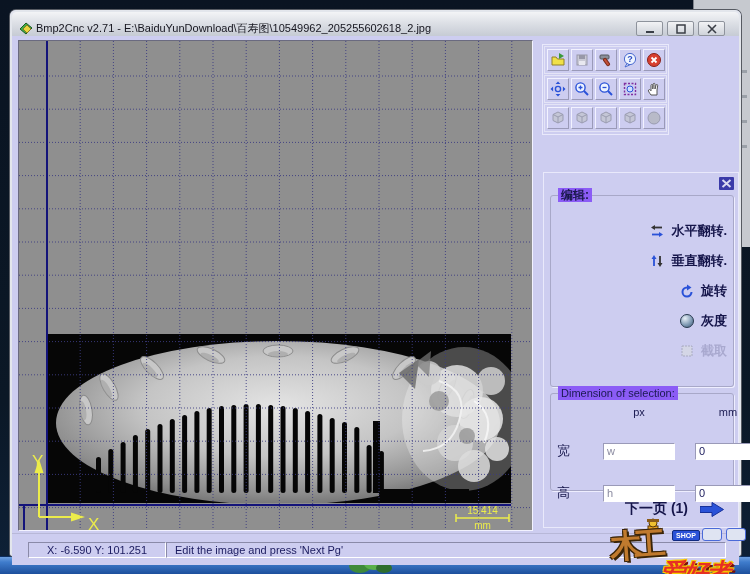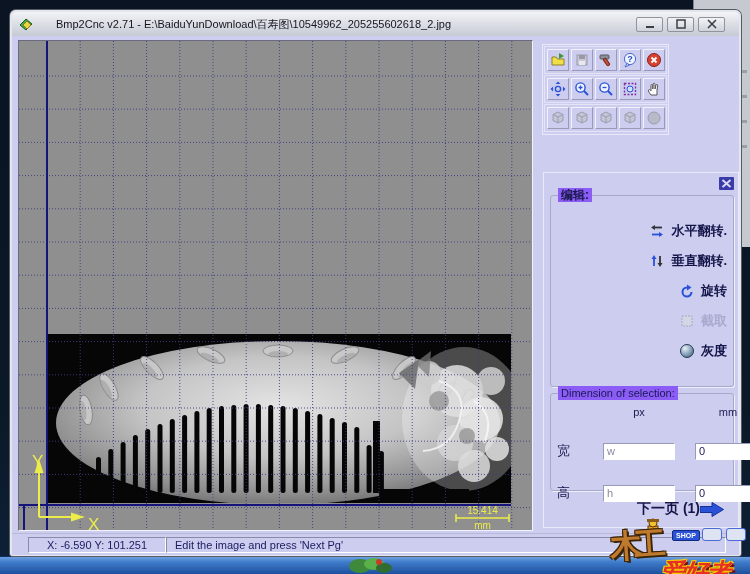--- a/index.html
+++ b/index.html
@@ -15,21 +15,21 @@
     background:linear-gradient(180deg,#6ea0e0 0%,#3f7ccc 30%,#1d4f9c 100%);
     border-top:1px solid #0c2d5e;}
   .tray-plant{position:absolute;left:346px;top:556px;}
   
   .app-window{position:absolute;left:10px;top:10px;width:731px;height:546px;
     background:#cdcdf0;border-radius:6px 6px 3px 3px;
     box-shadow:0 0 0 1px #565a62,inset 0 0 0 2px #e3e6ec;}
   .titlebar{position:absolute;left:12px;top:12px;width:727px;height:24px;
     border-radius:4px 4px 0 0;
     background:linear-gradient(180deg,#f3f4f6 0%,#dde0e6 45%,#c6cbd4 100%);
-    display:flex;align-items:center;padding:0 6px;gap:22px;}
+    display:flex;align-items:flex-end;padding:0 6px;gap:2px;}
   .title-text{font-size:11px;color:#15151e;white-space:nowrap;overflow:hidden;flex:1;}
   .win-controls{display:flex;gap:4px;margin-right:8px;}
   .win-btn{width:27px;height:15px;border:1px solid #8e939c;border-radius:2px;
     background:linear-gradient(180deg,#f2f3f5,#cfd3da);padding:0;display:flex;
     align-items:center;justify-content:center;cursor:default;}
   
   .canvas-panel{position:absolute;left:18px;top:40px;width:515px;height:491px;
     border:1px solid #6a6a80;border-right-color:#f2f2ff;border-bottom-color:#f2f2ff;
     background:#8f8f8f;}
   
@@ -59,25 +59,25 @@
   .dim-grid{display:grid;grid-template-columns:26px 72px 66px;
     grid-template-rows:16px 22px 22px;column-gap:6px;row-gap:3px;
     padding:10px 0 0 6px;align-items:center;gap:20px;}
   .dim-head{font-size:11px;color:#1a1a50;text-align:center;}
   .dim-label{font-size:13px;color:#15154a;}
   .dim-input{height:17px;width:100%;border:1px solid;background:#fff;
     border-color:#9a9ab8 #ffffff #ffffff #9a9ab8;font-size:11px;padding:0 3px;
     color:#202060;font-family:"Liberation Sans",sans-serif;}
   .dim-input.ph{color:#8a8aa0;}
   .next-page{position:absolute;right:8px;bottom:8px;display:flex;align-items:center;
-    gap:0;border:none;background:transparent;cursor:default;
+    gap:12px;border:none;background:transparent;cursor:default;
     font-family:"Liberation Sans",sans-serif;}
   .next-page .np-label{font-size:14px;font-weight:bold;color:#15154a;}
   
-  .statusbar{position:absolute;left:12px;top:533px;width:727px;height:22px;
+  .statusbar{position:absolute;left:12px;top:533px;width:727px;height:32px;
     background:#cdcdf0;border-top:1px solid #b8b8d8;display:flex;align-items:center;}
   .status-cell{height:16px;border:1px solid;border-color:#8a8aa8 #ffffff #ffffff #8a8aa8;
     font-size:11px;color:#1a1a5e;display:flex;align-items:center;padding:0 8px;}
   .status-coords{margin-left:16px;width:138px;justify-content:center;}
   .status-msg{margin-left:0;width:560px;}
   
   .watermark{position:absolute;left:608px;top:518px;width:142px;height:56px;z-index:50;}
   .wm-wood{position:absolute;left:2px;top:6px;font-size:32px;font-weight:900;
     color:#c07a2e;letter-spacing:-8px;transform:rotate(-4deg);
     text-shadow:-1px -1px 0 #3a2408,1px -1px 0 #3a2408,-1px 1px 0 #3a2408,2px 2px 0 #3a2408;}
@@ -404,39 +404,39 @@
             </svg>
           <span>垂直翻转.</span>
         </button>
         <button class="edit-item">
           <svg width="16" height="16">
             <path d="M12.5 9A4.5 4.5 0 1 1 8 4.5" fill="none" stroke="#2a52d8" stroke-width="2"></path>
             <polygon points="8,1.5 12.5,4.5 8,7.5" fill="#2a52d8"></polygon>
             </svg>
           <span>旋转</span>
         </button>
-        <button class="edit-item disabled">
-          <svg width="16" height="16">
-            <rect x="3" y="3" width="10" height="10" fill="#d4d6e6" stroke="#a8aac0" stroke-dasharray="2 1"></rect>
-            </svg>
-          <span>截取</span>
-        </button>
         <button class="edit-item">
           <svg width="16" height="16">
             <defs>
                 <radialGradient id="sg" cx="0.35" cy="0.3" r="0.9">
               <stop offset="0" stop-color="#e8f0f8"></stop>
                   <stop offset="0.6" stop-color="#7a96b0"></stop>
               <stop offset="1" stop-color="#3a5570"></stop>
                 </radialGradient>
               </defs>
             <circle cx="8" cy="8" r="6.5" fill="url(#sg)" stroke="#2a3a50"></circle>
             </svg>
           <span>灰度</span>
         </button>
+        <button class="edit-item disabled">
+          <svg width="16" height="16">
+            <rect x="3" y="3" width="10" height="10" fill="#d4d6e6" stroke="#a8aac0" stroke-dasharray="2 1"></rect>
+            </svg>
+          <span>截取</span>
+        </button>
       </div>
     </div>
 
     <div class="groupbox dim-group">
       <span class="caption">Dimension of selection:</span>
       <div class="dim-grid">
         <span></span>
         <span class="dim-head">px</span>
         <span class="dim-head">mm</span>
         <span class="dim-label">宽</span>

